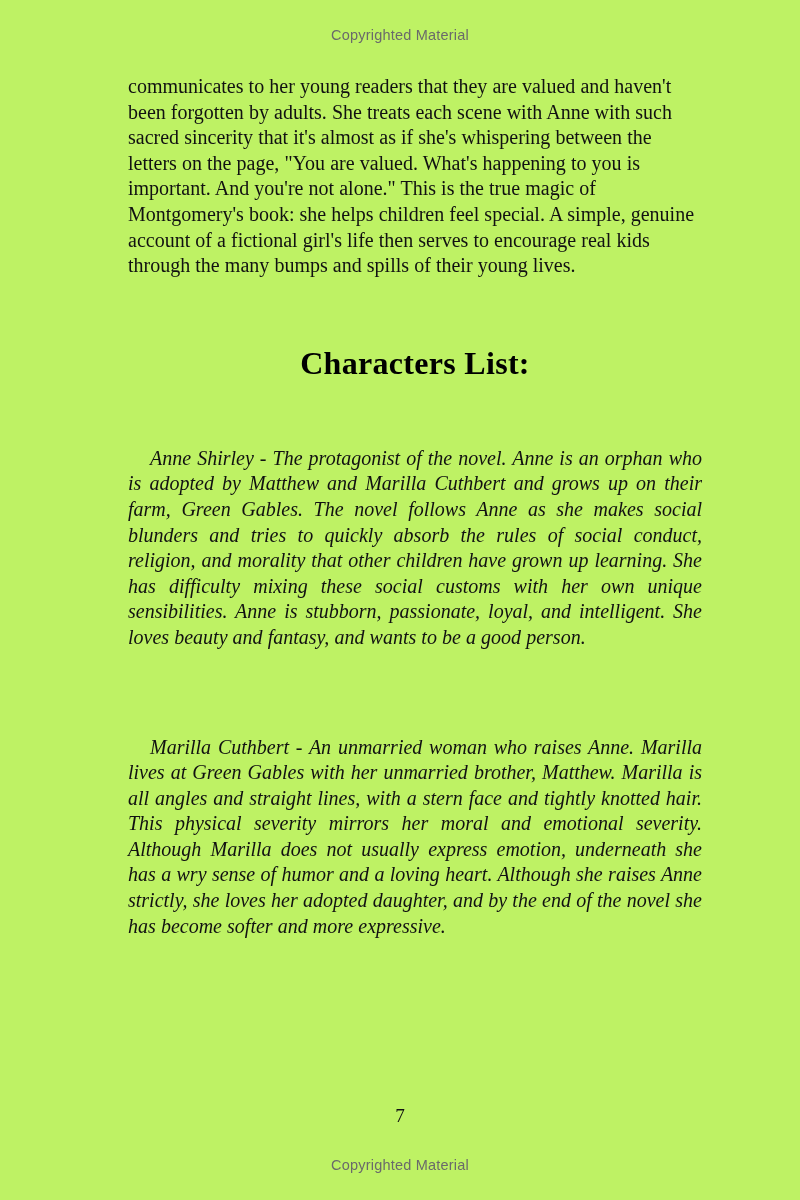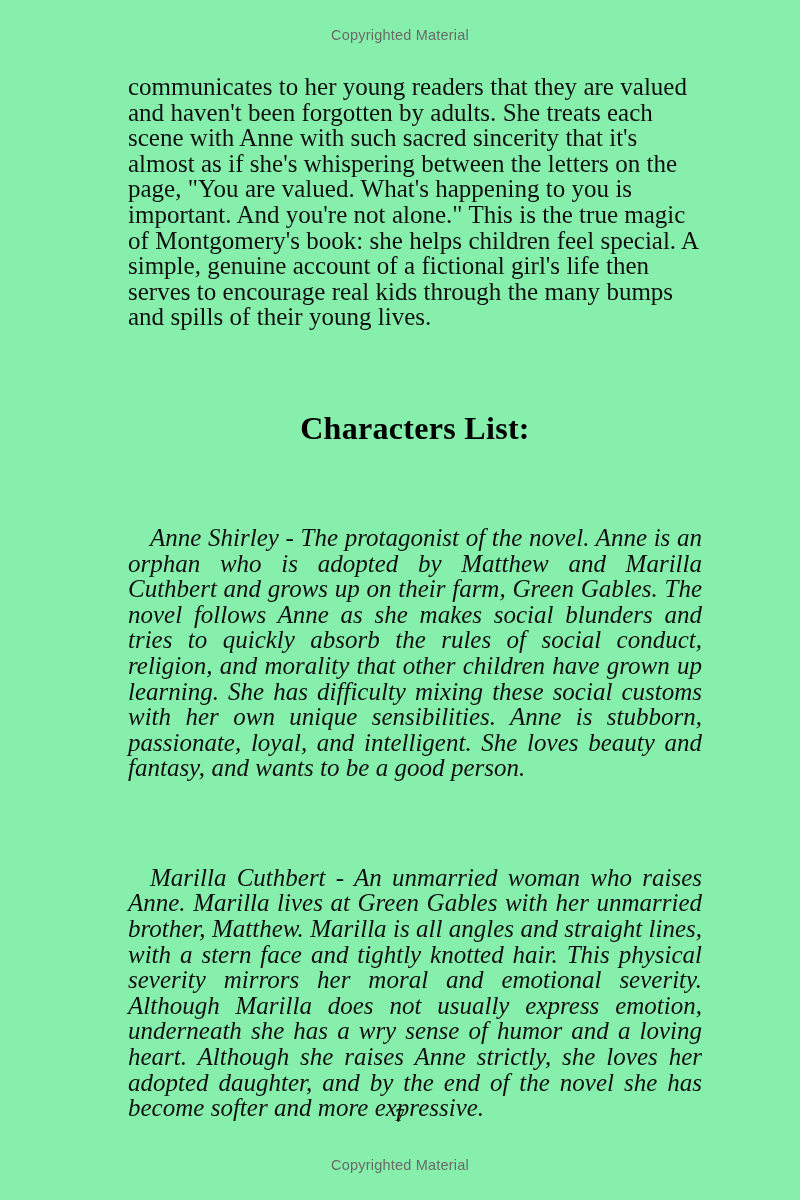--- a/index.html
+++ b/index.html
@@ -11,21 +11,21 @@
   body {
     font-family: "Liberation Serif", "DejaVu Serif", serif;
     -webkit-font-smoothing: antialiased;
   }
 
   #page {
     position: relative;
     width: 800px;
     height: 1200px;
     margin: 0 auto;
-    background: #86efac;
+    background: #bef264;
     overflow: hidden;
   }
 
   
   .watermark {
     position: absolute;
     left: 0;
     width: 800px;
     text-align: center;
     font-family: "Liberation Sans", "DejaVu Sans", sans-serif;
@@ -43,42 +43,42 @@
   #content {
     position: absolute;
     left: 128px;
     top: 74px;
     width: 574px;
   }
 
   p {
     margin: 0;
     color: #111111;
-    font-size: 25px;
+    font-size: 20px;
     line-height: 25.6px;
     word-spacing: 0.1px;
   }
 
   
   .para-flow {
     text-align: left;
     text-indent: 0;
   }
 
   
   .para-entry {
     text-align: justify;
     text-justify: inter-word;
     text-indent: 22px;
     font-style: italic;
   }
 
   
   #section-heading {
-    margin: 16px;
+    margin: 2px;
     text-align: center;
     font-size: 32px;
     line-height: 38px;
     font-weight: bold;
     color: #000000;
     letter-spacing: 0.3px;
   }
 
   .gap-before-heading { height: 63px; }
   .gap-after-heading  { height: 62px; }

